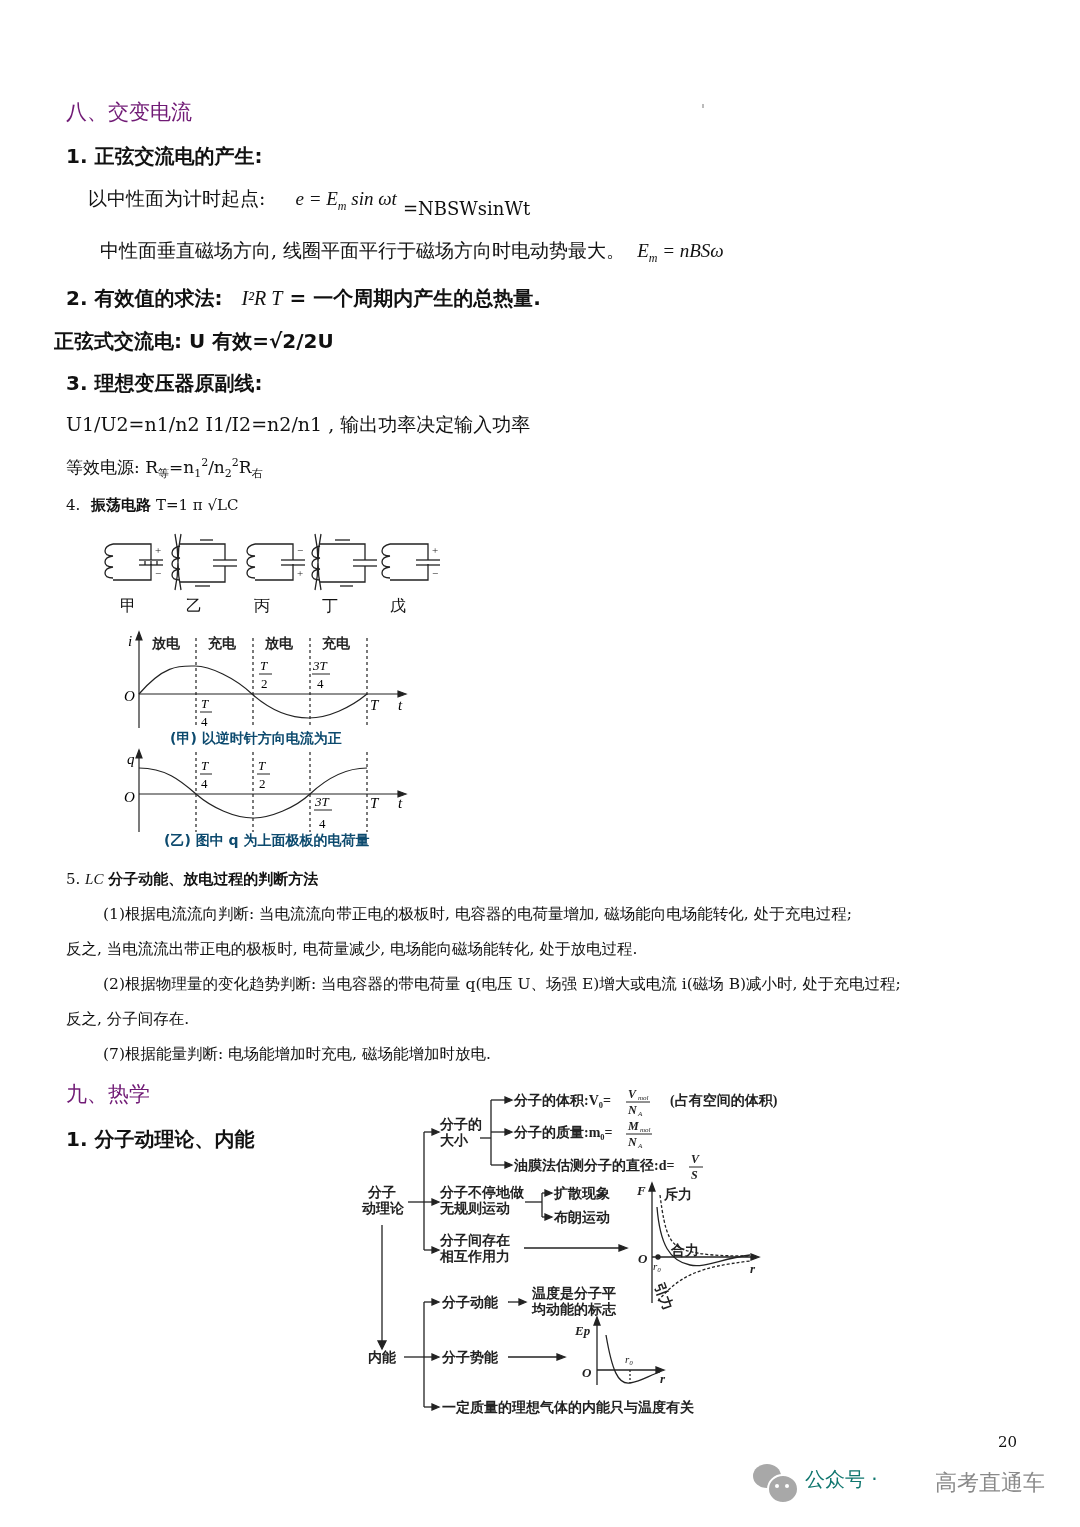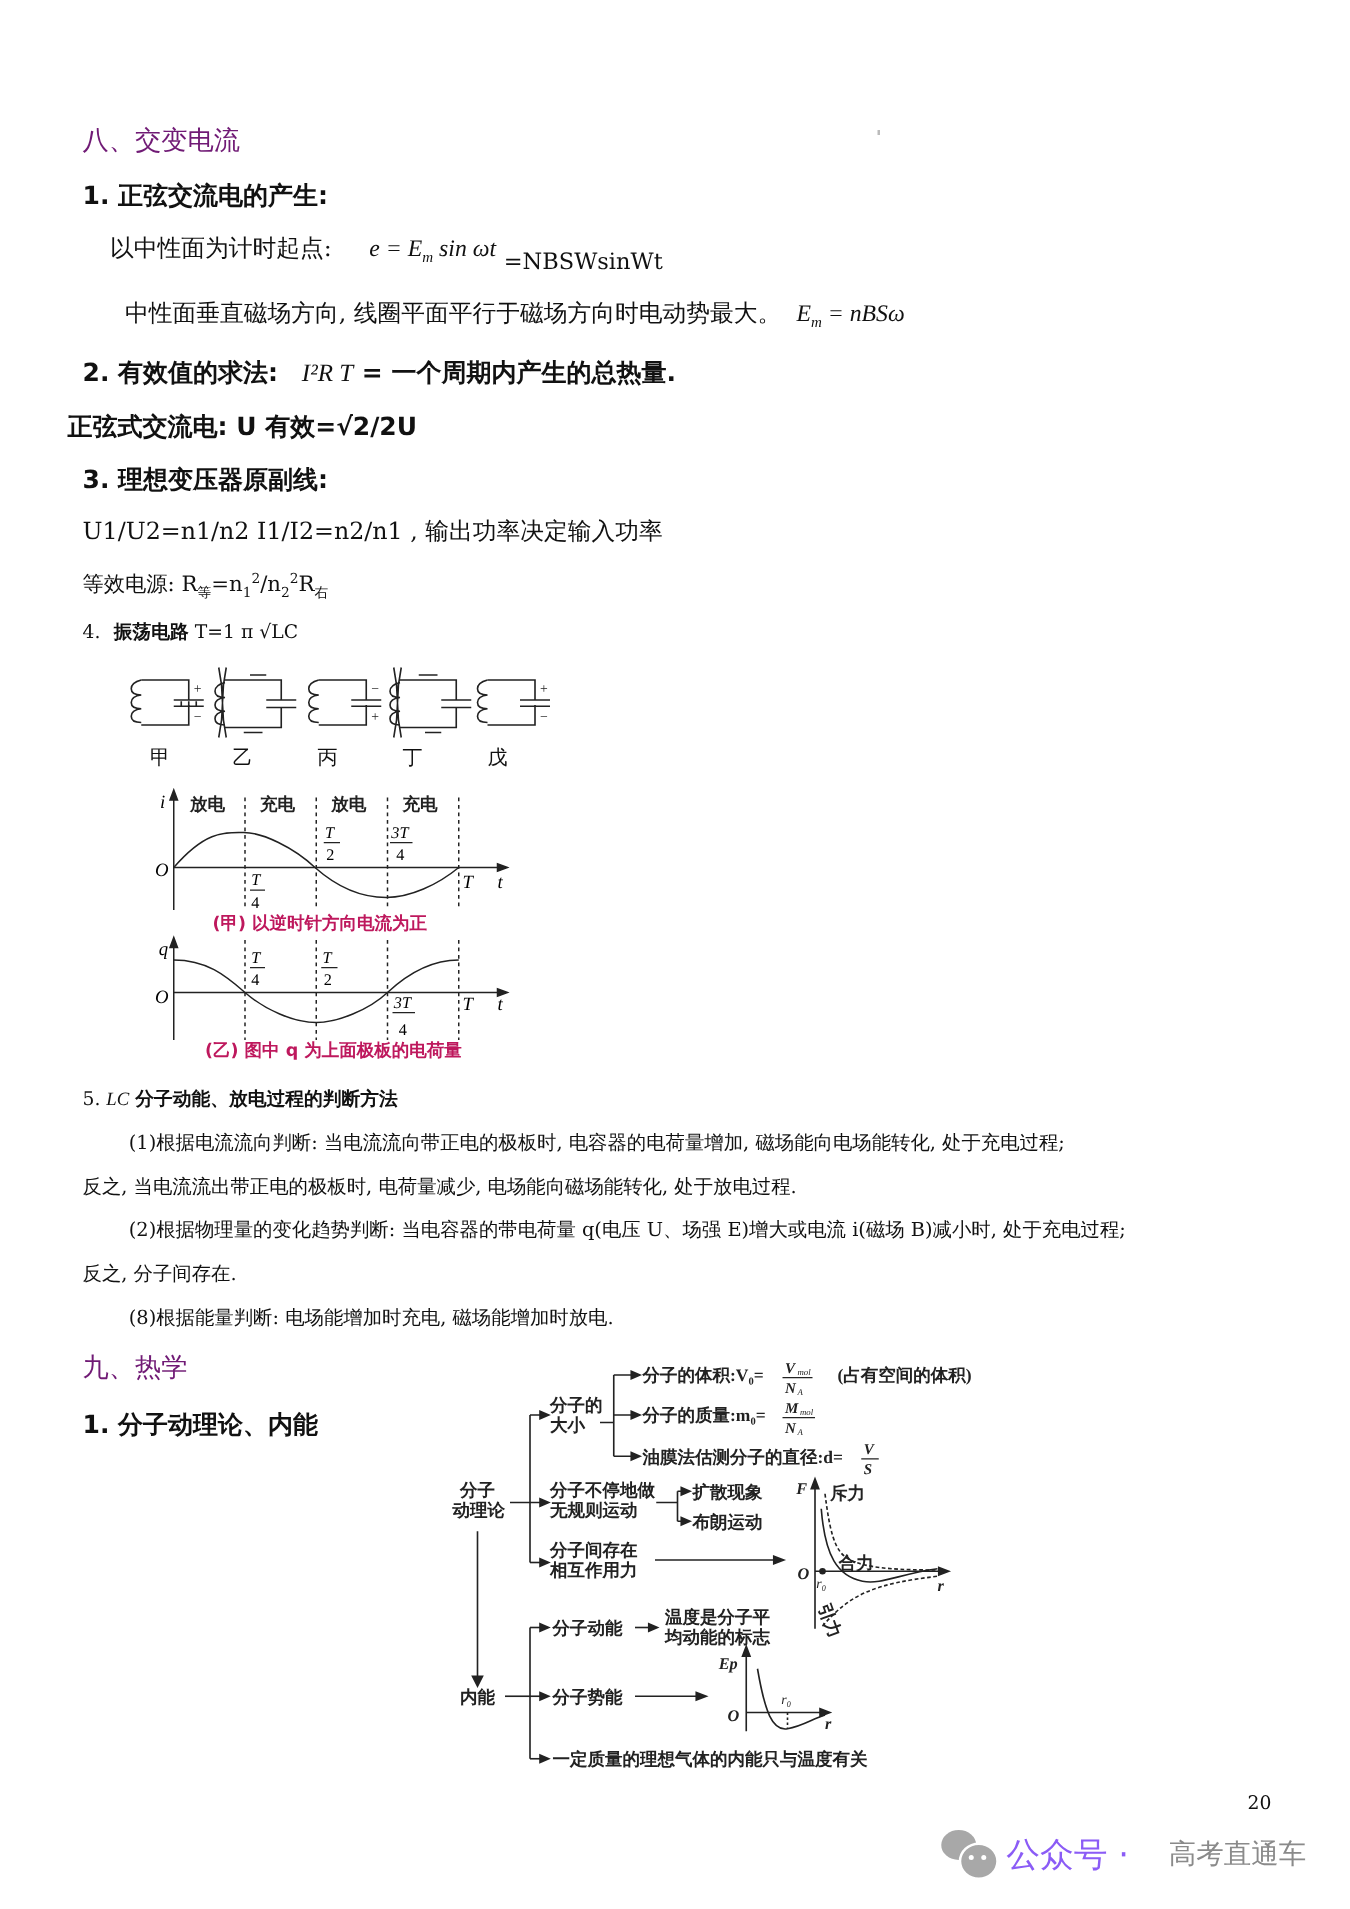--- a/index.html
+++ b/index.html
@@ -4,22 +4,22 @@
 <style>
   html, body { margin: 0; padding: 0; background: #ffffff; }
   body { width: 1080px; height: 1527px; position: relative; overflow: hidden;
          font-family: "DejaVu Serif", "Liberation Serif", serif; color: #111; }
   .abs { position: absolute; white-space: nowrap; }
   .sec-head { color: #701a75; font-family: "DejaVu Sans", "Liberation Sans", sans-serif; font-size: 21px; }
   .bold-head { font-family: "DejaVu Sans", "Liberation Sans", sans-serif; font-weight: bold; font-size: 20px; }
   .body-text { font-size: 19px; }
   .math { font-family: "Liberation Serif", "DejaVu Serif", serif; font-style: italic; }
   .para { font-size: 15.5px; line-height: 35px; }
-  .cap { font-family: "DejaVu Sans", "Liberation Sans", sans-serif; font-size: 14px; font-weight: bold; color:#be185d; }
-  .watermark { color: #8b5cf6; font-family: "DejaVu Sans", "Liberation Sans", sans-serif; font-size: 27px; }
+  .cap { font-family: "DejaVu Sans", "Liberation Sans", sans-serif; font-size: 14px; font-weight: bold; color:#0c4a6e; }
+  .watermark { color: #0f766e; font-family: "DejaVu Sans", "Liberation Sans", sans-serif; font-size: 20px; }
   svg text { font-family: "Liberation Serif", "DejaVu Serif", serif; }
   .cjk { font-family: "DejaVu Sans", "Liberation Sans", sans-serif; }
 </style>
 </head>
 <body>
 
 <div class="abs sec-head" style="left:66px;top:98px;">八、交变电流</div>
 <div class="abs" style="left:702px;top:104px;width:2px;height:4px;background:#bbb;"></div>
 
 <div class="abs bold-head" style="left:66px;top:143px;">1. 正弦交流电的产生:</div>
@@ -198,21 +198,21 @@
 
 <div class="abs" style="left:66px;top:870px;font-size:15px;">
   <span>5.</span>
   <span class="math">LC</span>
   <span class="cjk" style="font-weight:bold;">分子动能、放电过程的判断方法</span>
 </div>
 <div class="abs para" style="left:103px;top:897px;">(1)根据电流流向判断: 当电流流向带正电的极板时, 电容器的电荷量增加, 磁场能向电场能转化, 处于充电过程;</div>
 <div class="abs para" style="left:66px;top:932px;">反之, 当电流流出带正电的极板时, 电荷量减少, 电场能向磁场能转化, 处于放电过程.</div>
 <div class="abs para" style="left:103px;top:967px;">(2)根据物理量的变化趋势判断: 当电容器的带电荷量 q(电压 U、场强 E)增大或电流 i(磁场 B)减小时, 处于充电过程;</div>
 <div class="abs para" style="left:66px;top:1002px;">反之, 分子间存在.</div>
-<div class="abs para" style="left:103px;top:1037px;">(8)根据能量判断: 电场能增加时充电, 磁场能增加时放电.</div>
+<div class="abs para" style="left:103px;top:1037px;">(7)根据能量判断: 电场能增加时充电, 磁场能增加时放电.</div>
 
 <div class="abs sec-head" style="left:66px;top:1080px;">九、热学</div>
 <div class="abs bold-head" style="left:66px;top:1126px;">1.   分子动理论、内能</div>
 
 <svg class="abs" style="left:360px;top:1085px;" width="430" height="340" viewBox="0 0 430 340">
   <g stroke="#222" fill="none" stroke-width="1.3">
 
     <line x1="22" y1="140" x2="22" y2="258"></line>
     <polygon points="22,264 18,256 26,256" fill="#222"></polygon>
 

